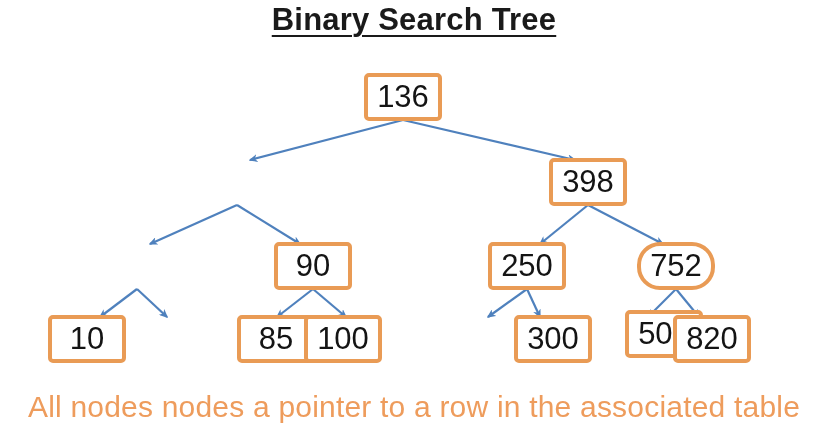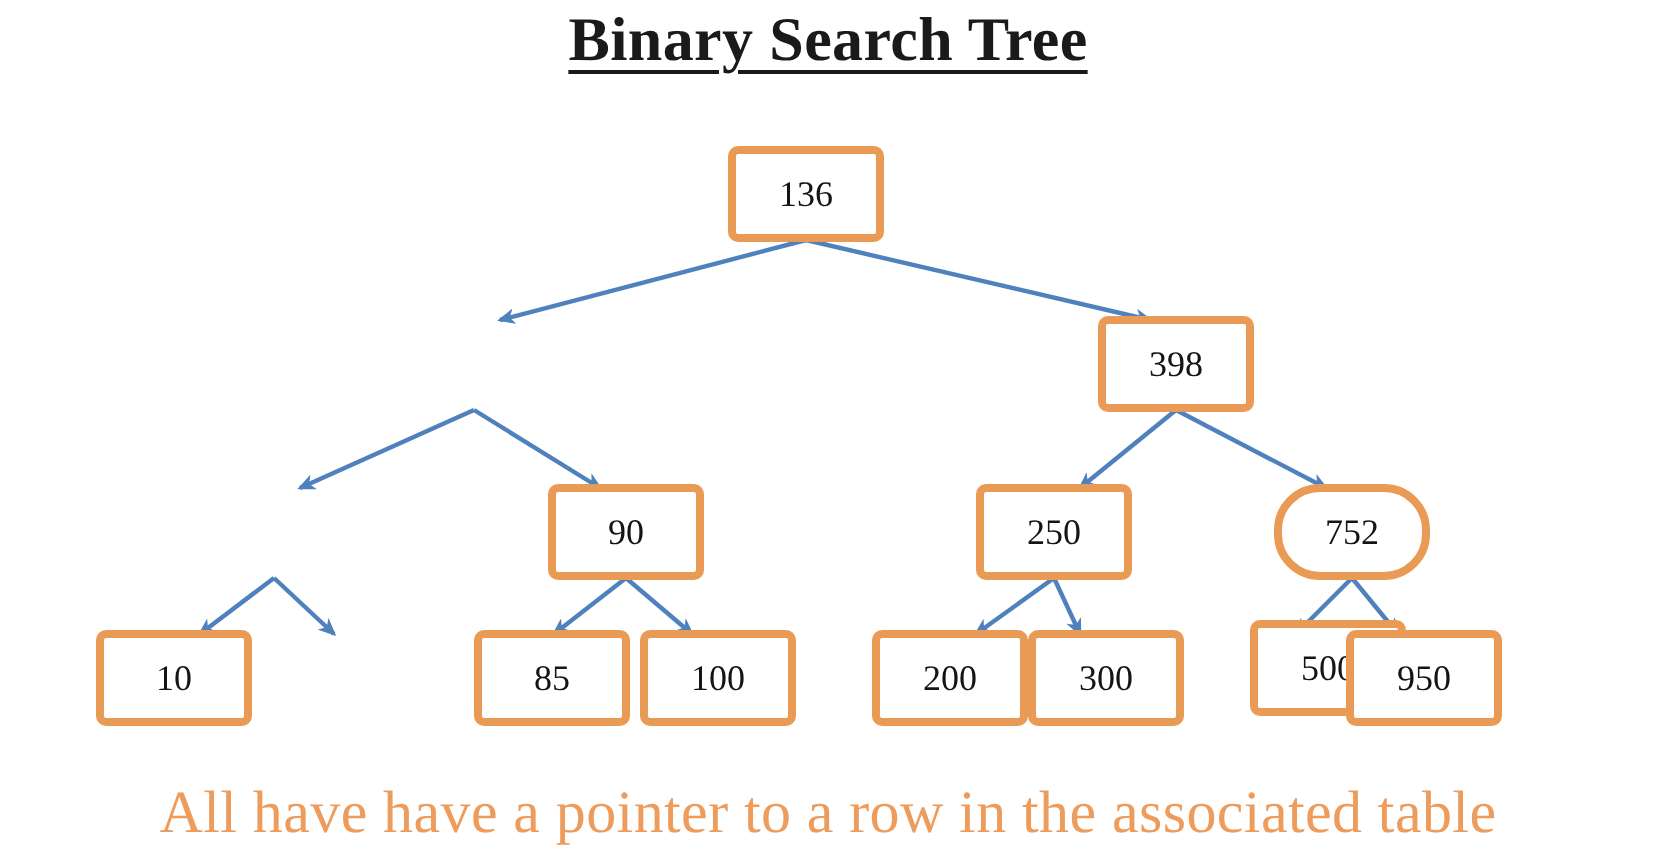--- a/index.html
+++ b/index.html
@@ -1,20 +1,20 @@
 <!DOCTYPE html>
 <html><head>
 <meta charset="utf-8">
 <style>
   html,body{margin:0;padding:0;background:#ffffff;}
   .stage{
     position:relative;
     width:828px;height:427px;
     background:#ffffff;
-    font-family:Liberation Serif, serif;
+    font-family:Liberation Sans, sans-serif;
     overflow:hidden;
   }
   .title{
     position:absolute;
     top:2px;left:0;right:0;
     margin:0;
     text-align:center;
     font-size:31px;
     font-weight:600;
     color:#1a1a1a;
@@ -33,21 +33,21 @@
   svg.edges .arrowhead{ fill:var(--arrow,#4F81BD); }
   .nodes-layer{position:absolute;top:0;left:0;width:828px;height:427px;}
   .node{
     position:absolute;
     width:78px;height:48px;
     box-sizing:border-box;
     border:4px solid var(--orange,#E99B55);
     border-radius:5px;
     background:#ffffff;
     display:flex;align-items:center;justify-content:center;
-    font-size:18px;
+    font-size:31px;
     color:#141414;
   }
   .caption{
     position:absolute;
     left:0;right:0;bottom:3px;
     text-align:center;
     font-size:30px;
     color:var(--caption,#EE9C5C);
     letter-spacing:0.2px;
     white-space:nowrap;
@@ -82,21 +82,20 @@
     </svg>
 
   <div class="nodes-layer" id="nodes">
       <div class="node" style="left: 364px; top: 73px;">136</div>
       <div class="node" style="left: 549px; top: 158px;">398</div>
       <div class="node" style="left: 274px; top: 242px;">90</div>
       <div class="node" style="left: 488px; top: 242px;">250</div>
       <div class="node" style="left: 637px; top: 242px; border-radius: 23px;">752</div>
       <div class="node" style="left: 48px; top: 315px;">10</div>
       <div class="node" style="left: 225px; top: 315px; margin-left: 12px;">85</div>
-      <div class="node" style="left: 320px; top: 315px;">100</div>
-      <div class="node" style="left: 436px; top: 315px;">200</div>
+      <div class="node" style="left: 304px; top: 315px;">100</div>
       <div class="node" style="left: 514px; top: 315px;">300</div>
       <div class="node" style="left: 596px; top: 310px; margin-left: 29px;">500</div>
-      <div class="node" style="left: 673px; top: 315px;">950</div>
+      <div class="node" style="left: 673px; top: 315px;">820</div>
     </div>
 
-  <div class="caption">All have have a pointer to a row in the associated table</div>
+  <div class="caption">All nodes nodes a pointer to a row in the associated table</div>
 </div>
 
 </body></html>

